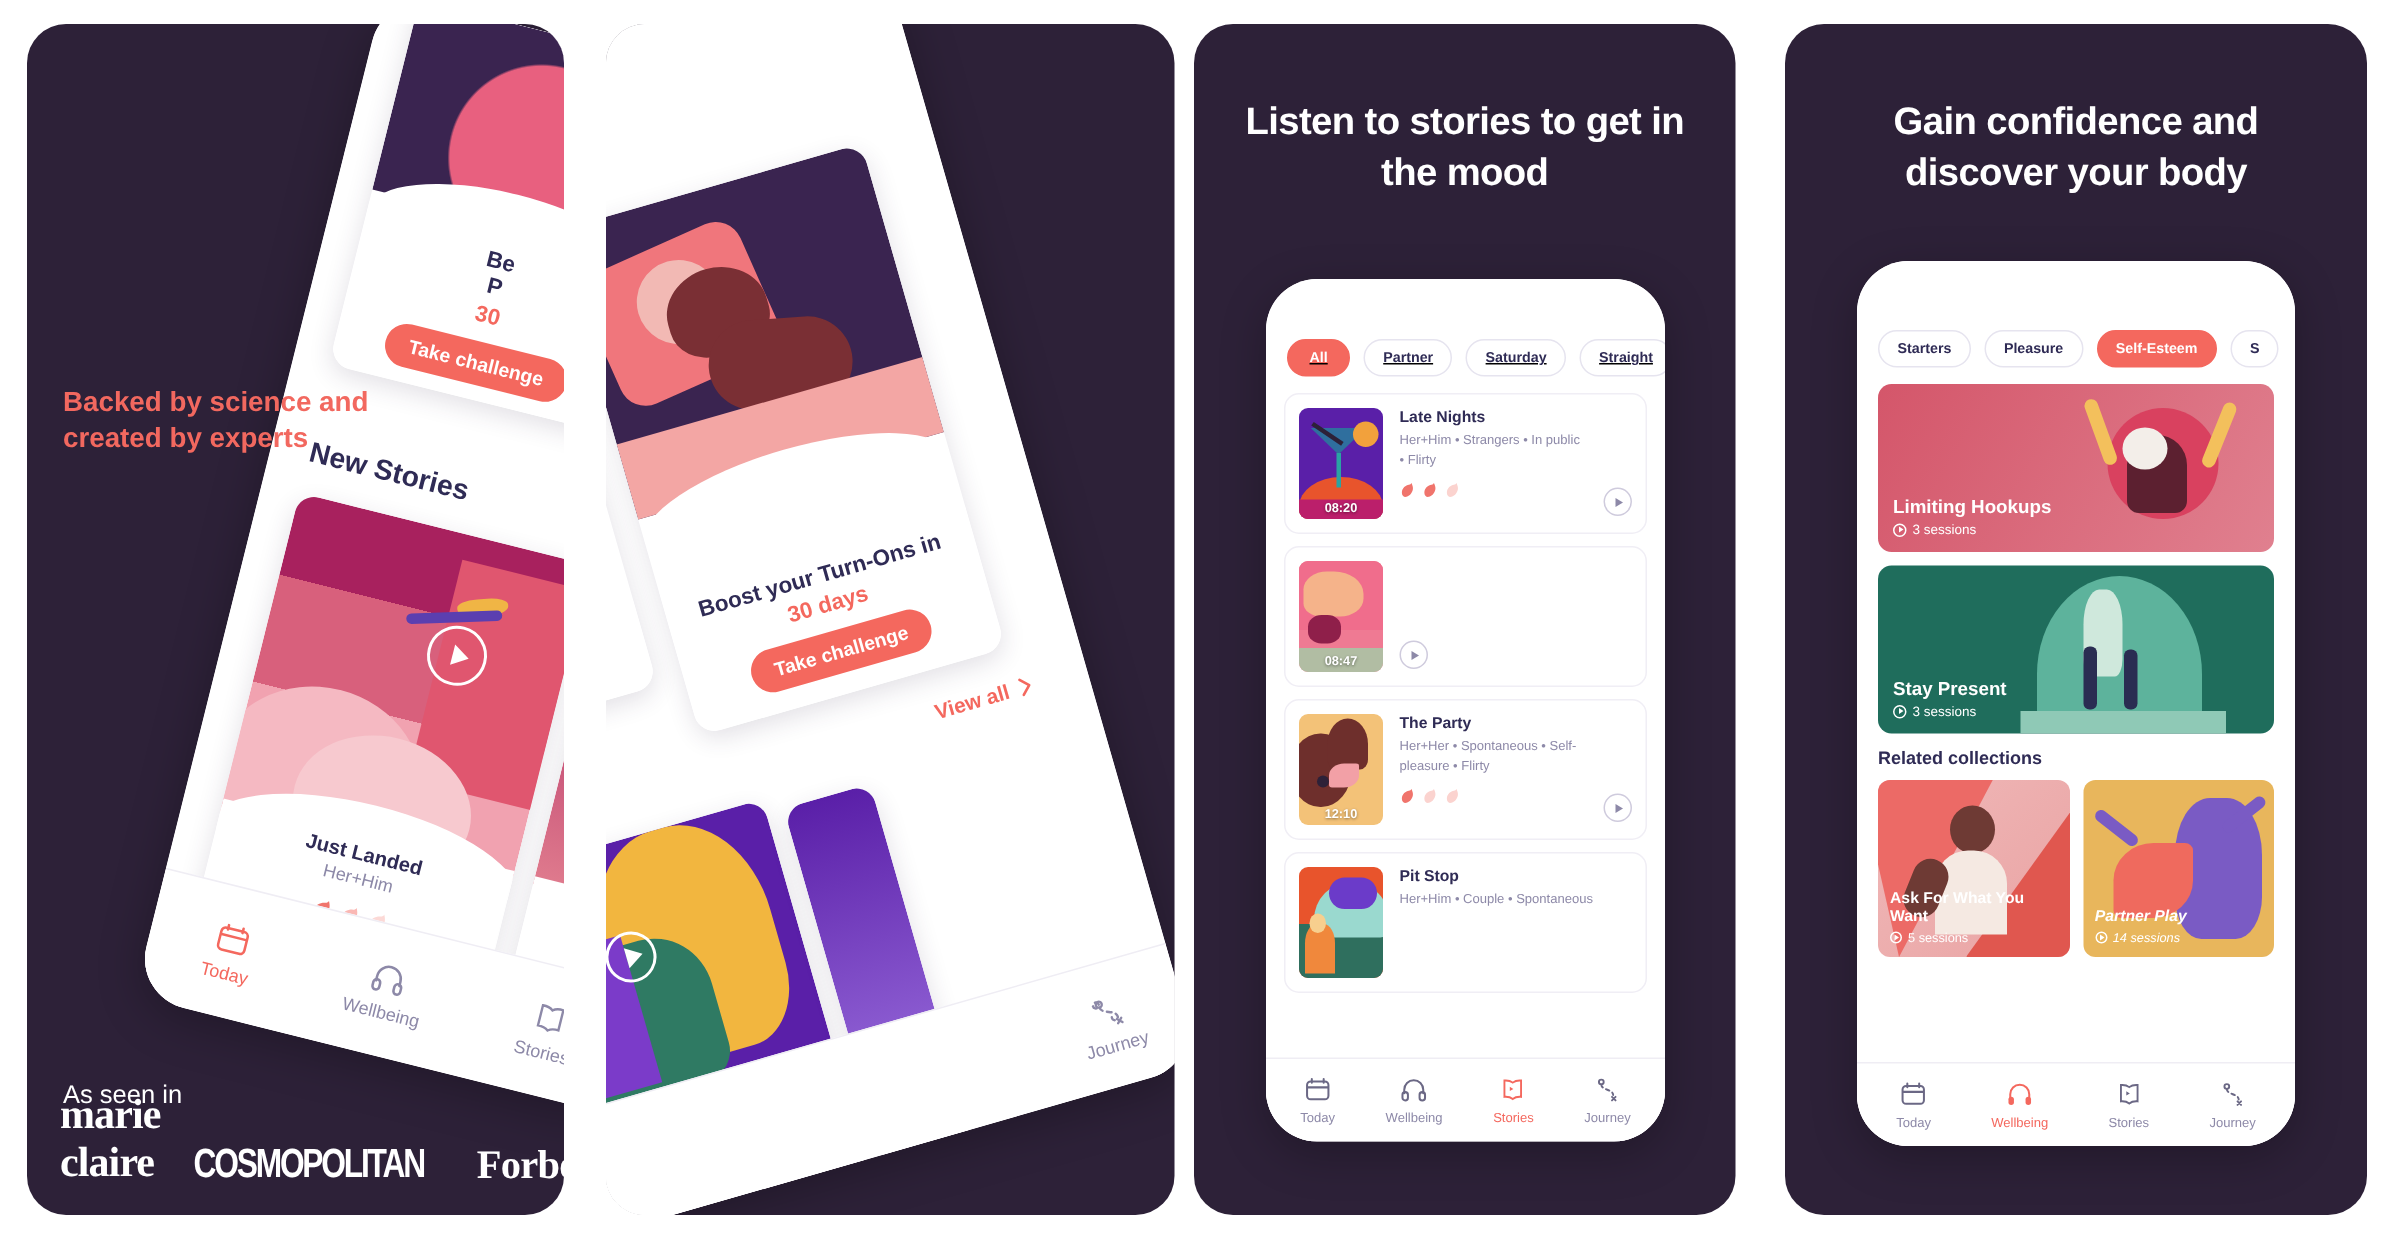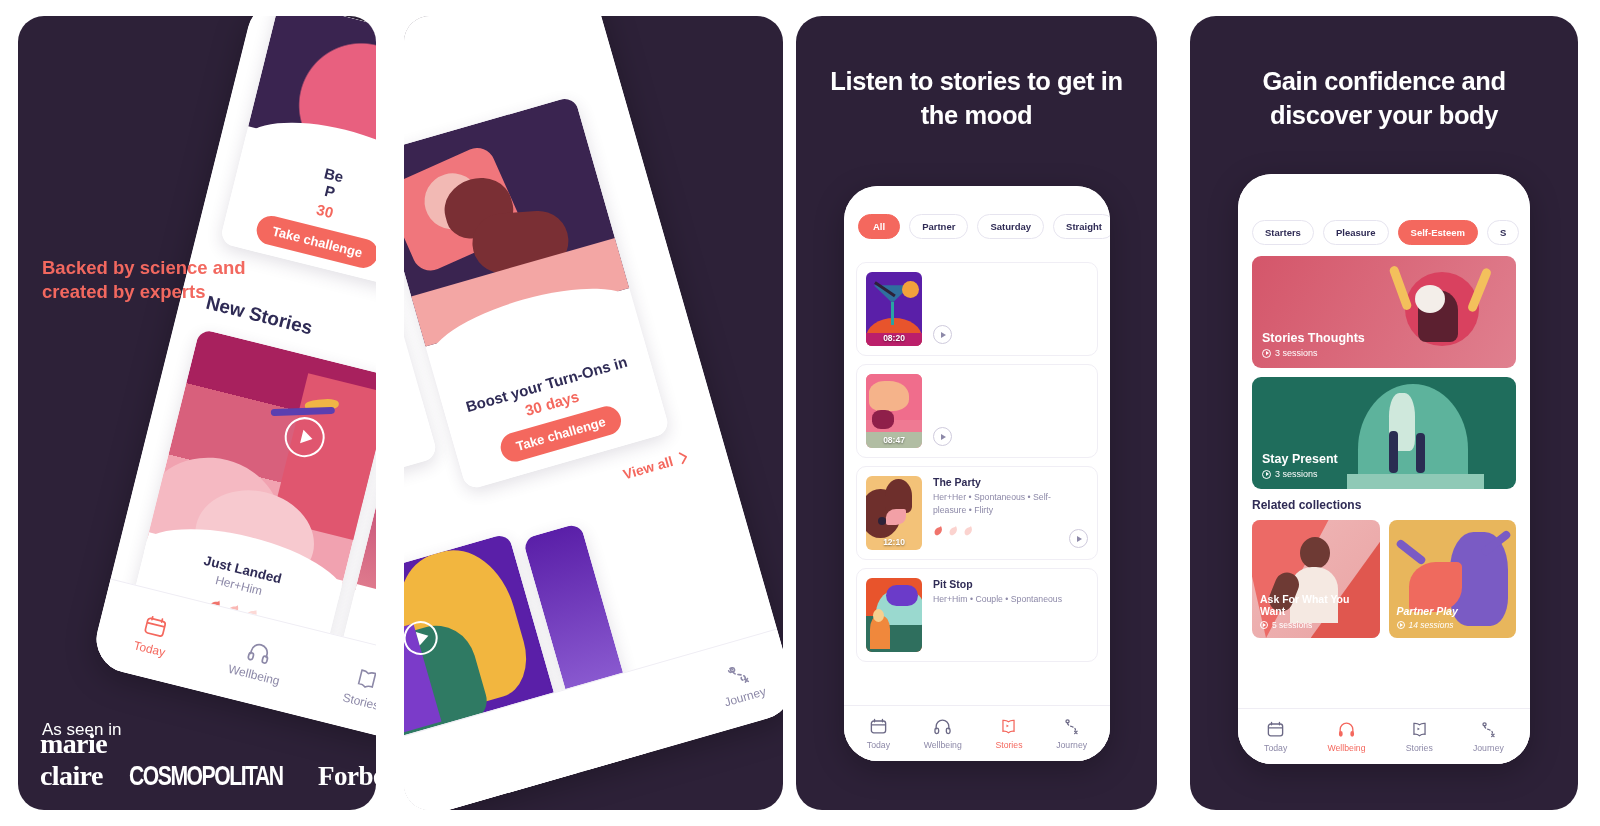--- a/index.html
+++ b/index.html
@@ -380,39 +380,54 @@
         </div>
       </div>
     </div>
   </div>
 
   <div class="panel" id="panel-3">
     <div class="headline center-headline">Listen to stories to get in the mood</div>
 
     <div class="phone" id="phone-3">
       <div class="screen">
-        <div class="pill-row" style="position:absolute;left:14px;right:0;top:28px;">
+        <div class="pill-row" style="position:absolute;left:14px;right:0;top:40px;text-decoration:underline;">
           <div class="pill active" style="font-size:9.5px;padding:6px 14px;">All</div>
           <div class="pill" style="font-size:9.5px;padding:6px 12px;">Partner</div>
           <div class="pill" style="font-size:9.5px;padding:6px 12px;">Saturday</div>
           <div class="pill" style="font-size:9.5px;padding:6px 12px;">Straight</div>
         </div>
 
         <div style="position:absolute;left:12px;right:12px;top:76px;bottom:58px;overflow:hidden;">
 
           <div class="story-card">
             <div class="thumb">
               <div style="position:absolute;inset:0;background:#5a1fa8;"></div>
               <div style="position:absolute;left:0;bottom:0;width:100%;height:38%;background:#e8542c;border-radius:50% 50% 0 0/70% 70% 0 0;"></div>
               <div style="position:absolute;left:0;bottom:0;width:100%;height:18%;background:#bb1f6b;"></div>
               <div style="position:absolute;left:14%;top:18%;width:66%;height:24%;background:#2f6f9e;clip-path:polygon(0 0,100% 0,50% 100%);"></div>
               <div style="position:absolute;left:44%;top:40%;width:3px;height:32%;background:#2aa3a3;"></div>
               <div style="position:absolute;left:64%;top:12%;width:17px;height:17px;border-radius:50%;background:#f2a13c;"></div>
               <div style="position:absolute;left:16%;top:12%;width:42%;height:3px;background:#2d2138;transform:rotate(34deg);transform-origin:left;"></div>
               <div class="dur">08:20</div>
+            </div>
+            <div class="story-body">
+              <div class="story-title">Late Nights</div>
+              <div class="story-tags">Her+Him • Strangers • In public • Flirty</div>
+              <div class="chilis">
+                <svg class="chili" viewBox="0 0 14 16">
+                    <path d="M10 2c0 1-1 1.6-2 1.8C5.4 4.2 2 6.4 2 10.5 2 13 3.8 14.6 6 14c3-.8 5.4-4 5.4-7.2 0-1.6-.5-3-1.4-4.8z" fill="#f0746c"></path>
+                  </svg>
+                <svg class="chili" viewBox="0 0 14 16">
+                    <path d="M10 2c0 1-1 1.6-2 1.8C5.4 4.2 2 6.4 2 10.5 2 13 3.8 14.6 6 14c3-.8 5.4-4 5.4-7.2 0-1.6-.5-3-1.4-4.8z" fill="#f0746c"></path>
+                  </svg>
+                <svg class="chili" viewBox="0 0 14 16">
+                    <path d="M10 2c0 1-1 1.6-2 1.8C5.4 4.2 2 6.4 2 10.5 2 13 3.8 14.6 6 14c3-.8 5.4-4 5.4-7.2 0-1.6-.5-3-1.4-4.8z" fill="#fbd3cf"></path>
+                  </svg>
+              </div>
             </div>
             <div class="play-btn"></div>
           </div>
 
           <div class="story-card">
             <div class="thumb">
               <div style="position:absolute;inset:0;background:#ef7a93;"></div>
               <div style="position:absolute;left:0;top:0;width:100%;height:62%;background:#f06d8c;"></div>
               <div style="position:absolute;left:6%;top:10%;width:70%;height:40%;background:#f5b38a;border-radius:40% 50% 40% 30%;"></div>
               <div style="position:absolute;left:10%;top:48%;width:40%;height:26%;background:#8f1f4a;border-radius:40%;"></div>
@@ -518,21 +533,21 @@
 
         <div style="position:absolute;left:14px;right:14px;top:82px;bottom:58px;overflow:hidden;">
 
           <div class="coll-card" style="height:112px;background:linear-gradient(120deg,#d4566a,#e0808f);">
             <div style="position:absolute;right:14%;top:14%;width:74px;height:74px;border-radius:50%;background:#d9415f;"></div>
             <div style="position:absolute;right:22%;top:30%;width:40px;height:52px;border-radius:20px 20px 8px 8px;background:#5c2030;"></div>
             <div style="position:absolute;right:27%;top:26%;width:30px;height:28px;border-radius:50%;background:#f3eee9;"></div>
             <div style="position:absolute;right:12%;top:10%;width:9px;height:46px;border-radius:6px;background:#f3c05c;transform:rotate(22deg);"></div>
             <div style="position:absolute;right:42%;top:8%;width:9px;height:46px;border-radius:6px;background:#f3c05c;transform:rotate(-20deg);"></div>
             <div class="coll-label">
-              <div class="coll-title">Stories Thoughts</div>
+              <div class="coll-title">Limiting Hookups</div>
               <div class="coll-meta">
                 <span class="meta-dot"></span>
                 <span>3 sessions</span>
               </div>
             </div>
           </div>
 
           <div class="coll-card" style="height:112px;background:#1f6d5c;">
             <div style="position:absolute;left:40%;top:6%;width:42%;height:84%;border-radius:50% 50% 0 0/70% 70% 0 0;background:#5db39c;"></div>
             <div style="position:absolute;left:52%;top:14%;width:26px;height:58px;border-radius:40% 40% 20% 20%;background:#cfe8dc;"></div>

